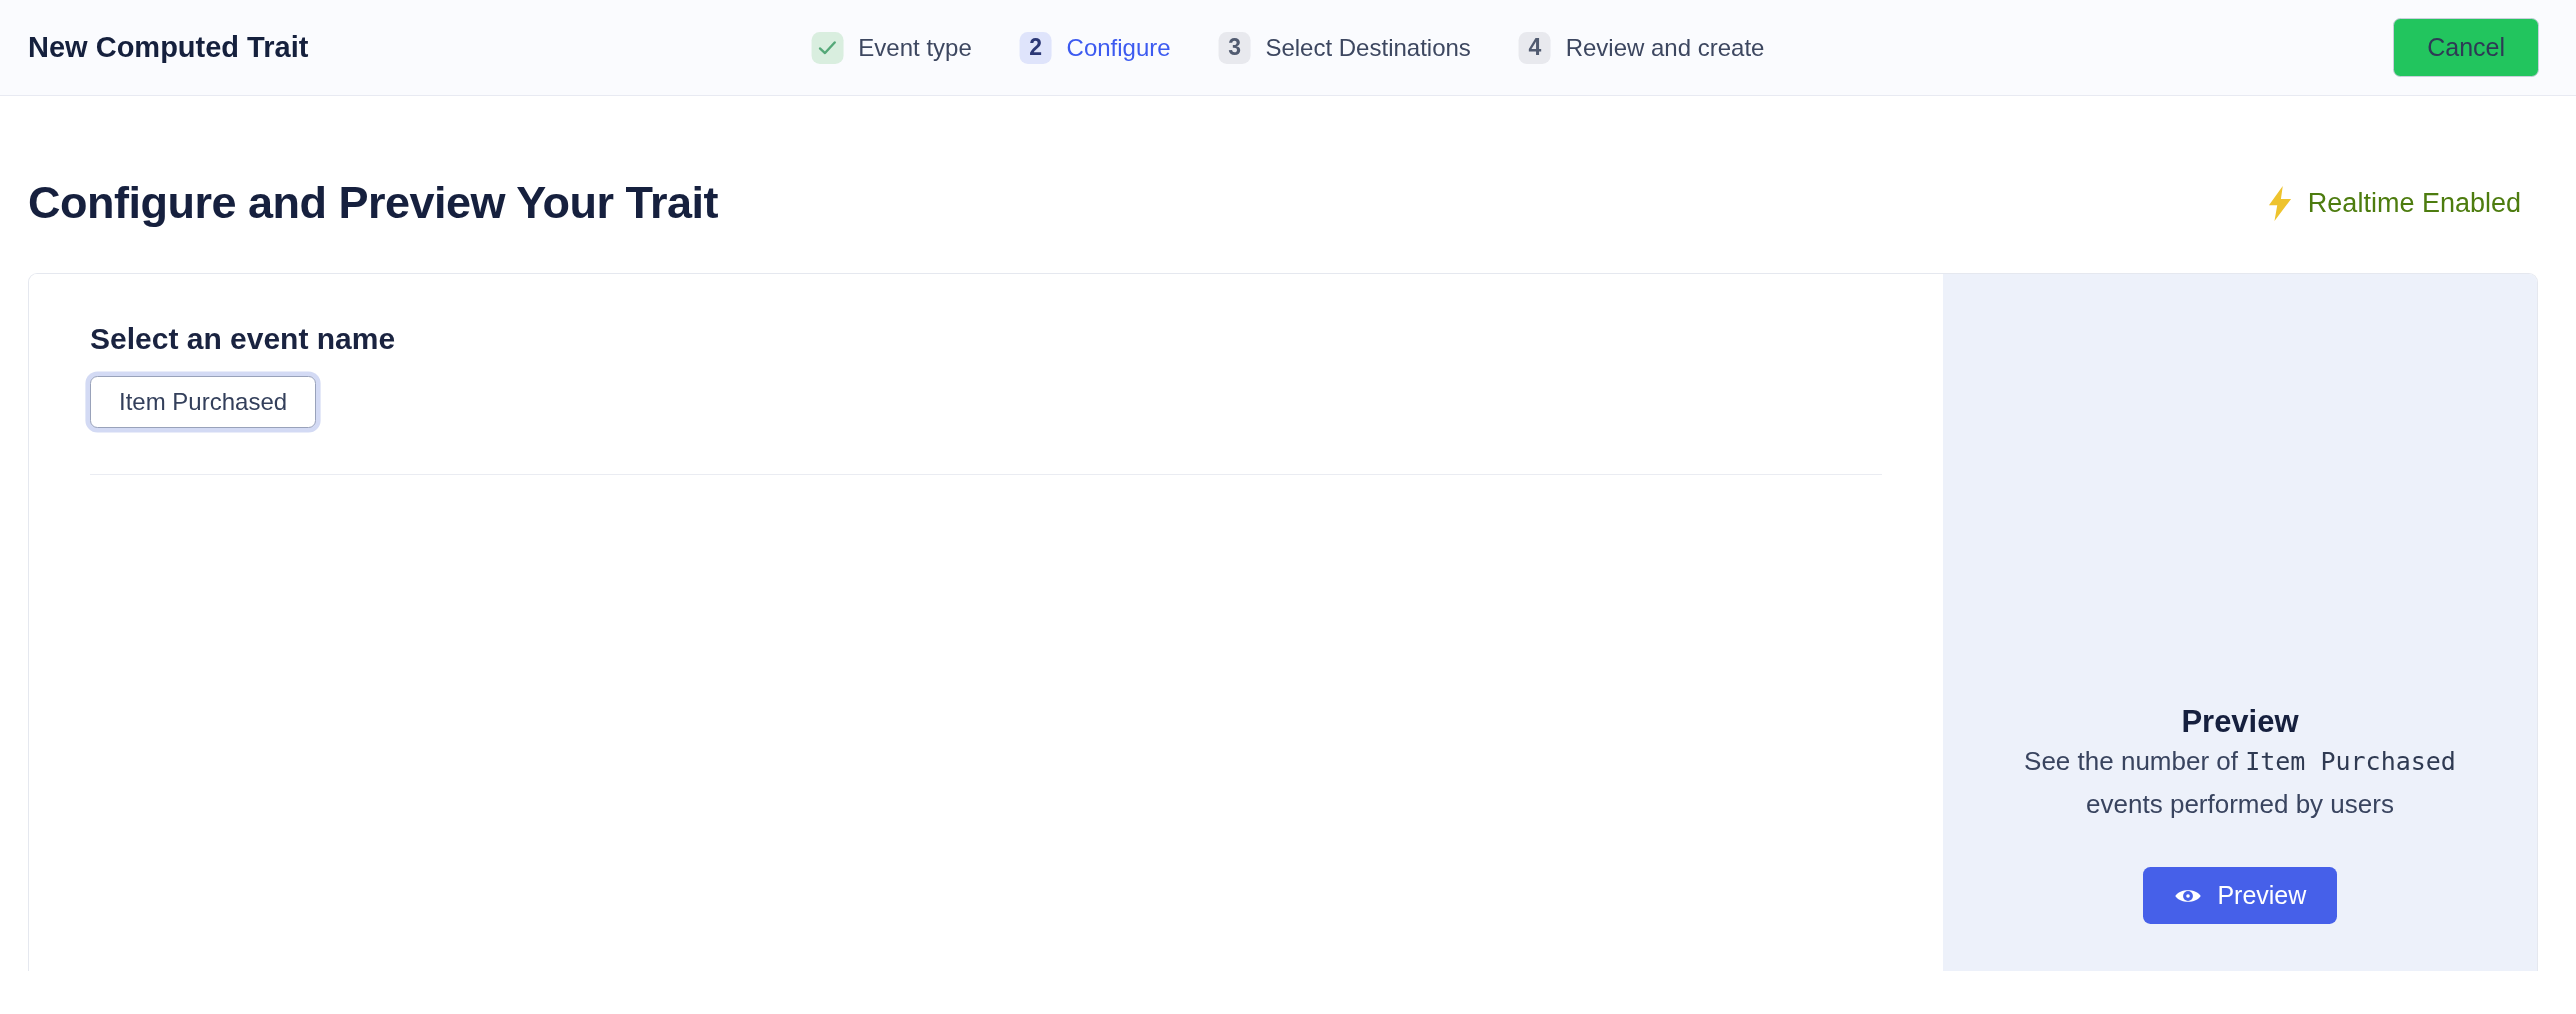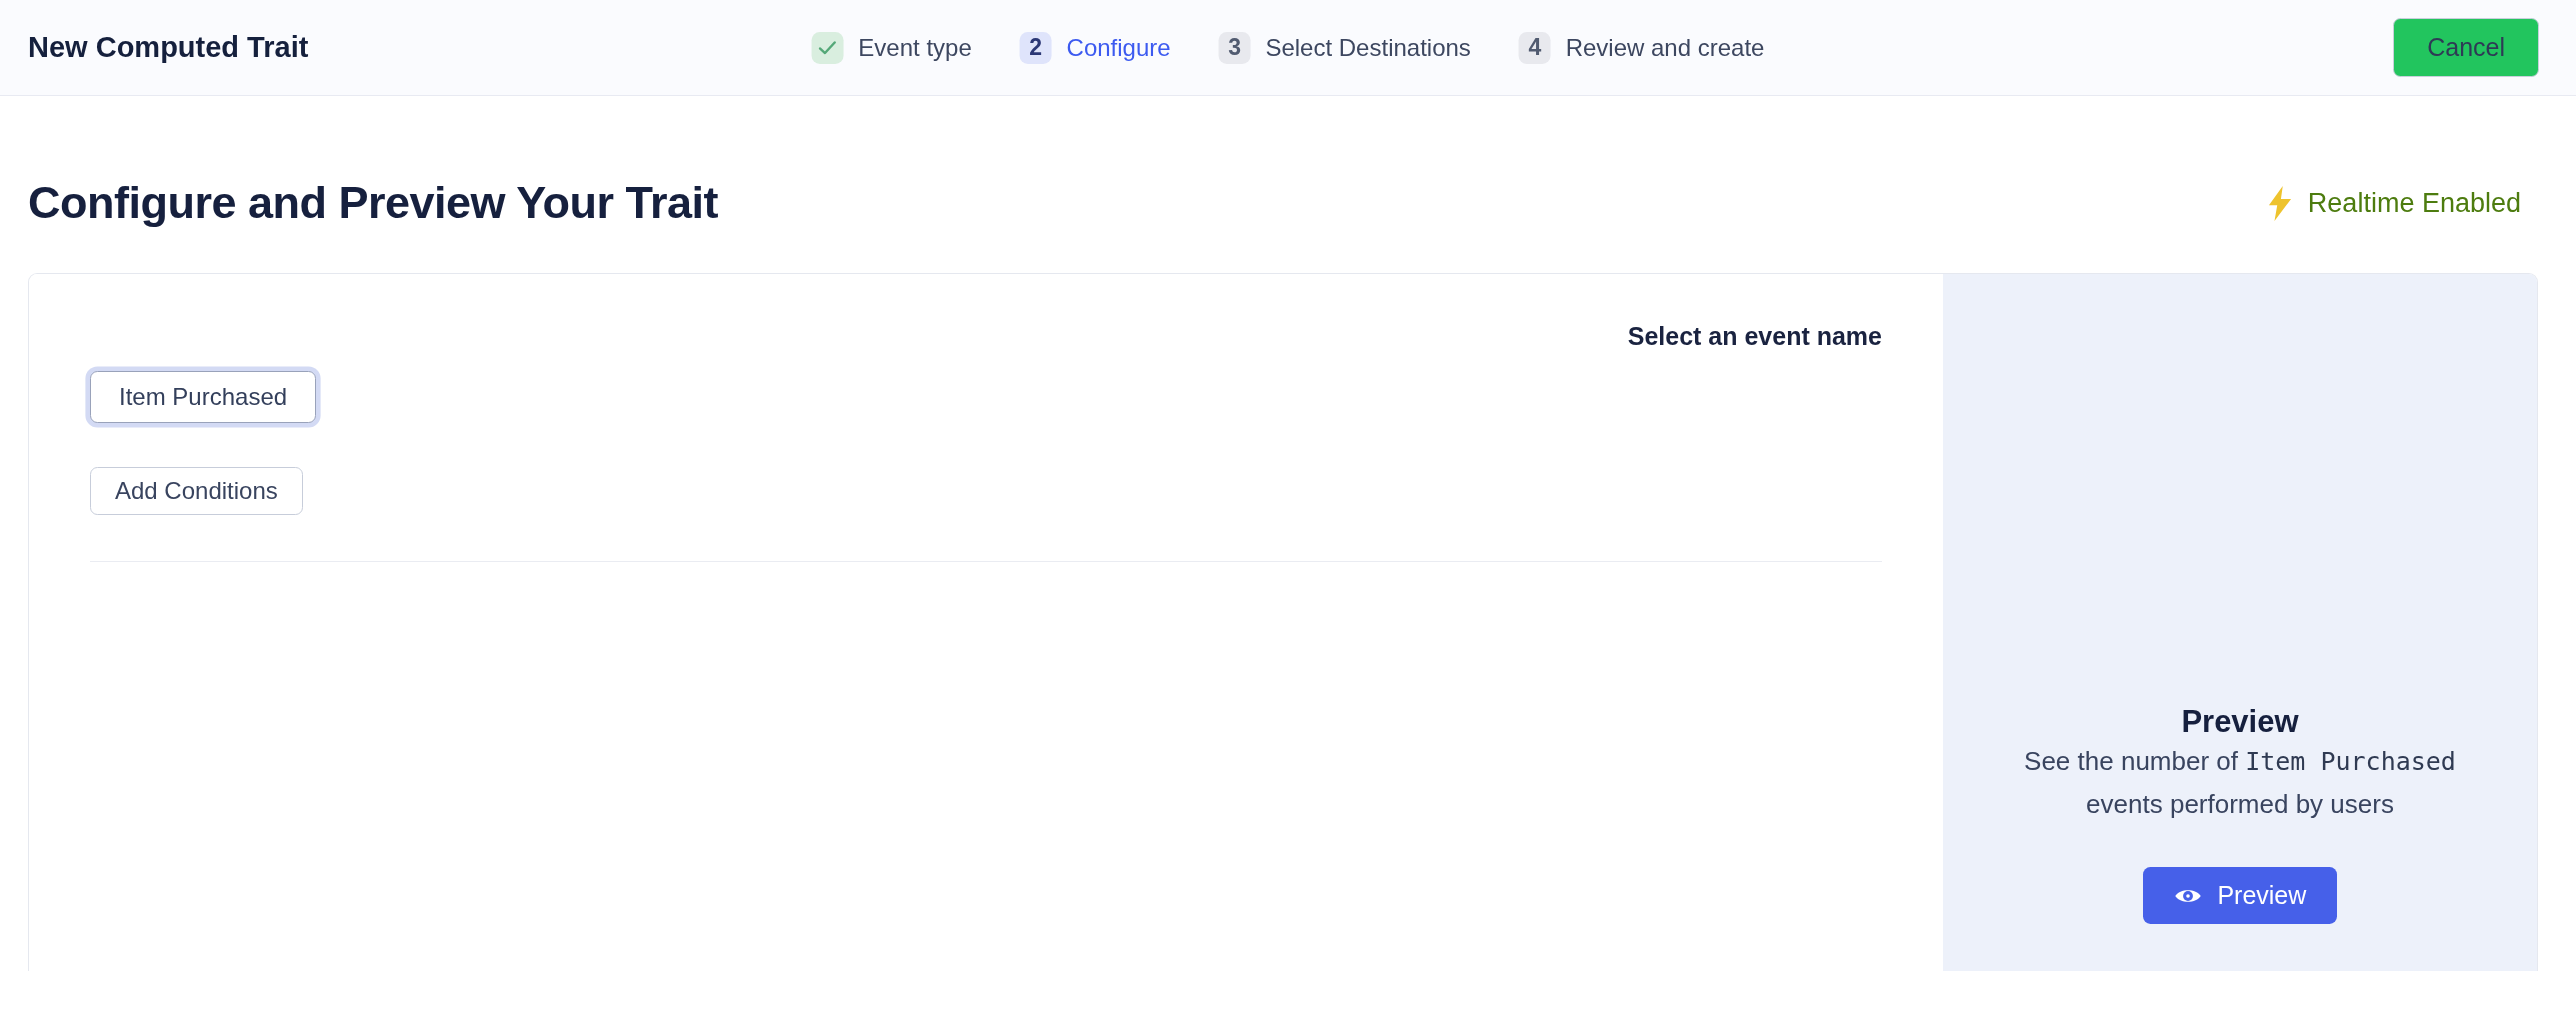--- a/index.html
+++ b/index.html
@@ -39,21 +39,21 @@
 
   .card-header { height:195px; background:#f8fafd; border-bottom:1.8px solid #eaedf2;
                  padding:41px 61px 0 61px; }
   .type-row { display:flex; align-items:center; gap:16.6px; }
   .type-icon-circle { width:58px; height:58px; border-radius:50%; background:#cdeef1;
                       display:grid; place-items:center; flex-shrink:0; }
   .type-title { font-size:31px; font-weight:700; color:#17213f; }
   .type-desc { margin-top:14.8px; font-size:26px; color:#5c667b; }
 
   .card-body { flex:1; background:#ffffff; padding:48px 61px; }
-  .field-label { font-size:25px; font-weight:700; color:#1a2340;text-align:right; }
+  .field-label { font-size:30px; font-weight:700; color:#1a2340; }
   .event-select { margin-top:20px; height:52px; padding:0 28px; display:inline-flex;
                   align-items:center; background:#ffffff; border:1.8px solid #99a2ba;
                   border-radius:7.4px; box-shadow:0 0 0 4.6px #d3daf4; font-size:24px;
                   color:#333f5b; font-family:inherit; cursor:pointer; }
   .secondary-btn { display:inline-flex; align-items:center; height:48px; padding:0 24px;
                    background:#ffffff; border:1.8px solid #c7cdda; border-radius:7.4px;
                    font-size:24px; color:#39445f; font-family:inherit; cursor:pointer; }
   .btn-conditions { margin-top:44px; }
   .divider { margin-top:46px; border-top:1.8px solid #eaecf2; width:100%; }
   .btn-timewindow { margin-top:24px; }
@@ -120,23 +120,20 @@
 <div class="container">
 
   <div class="config-col">
 
 
     <div class="card-body">
       <div class="field-label">Select an event name</div>
 
       <button class="event-select">Item Purchased</button>
 
-      <div>
-        <button class="secondary-btn btn-conditions">Add Conditions</button>
-      </div>
 
       <div class="divider"></div>
 
 
     </div>
   </div>
 
   <aside class="preview-panel">
     <div class="preview-title">Preview</div>
     <p class="preview-text"><span>See the number of </span><span class="mono">Item Purchased</span><span> events performed by users</span></p>

